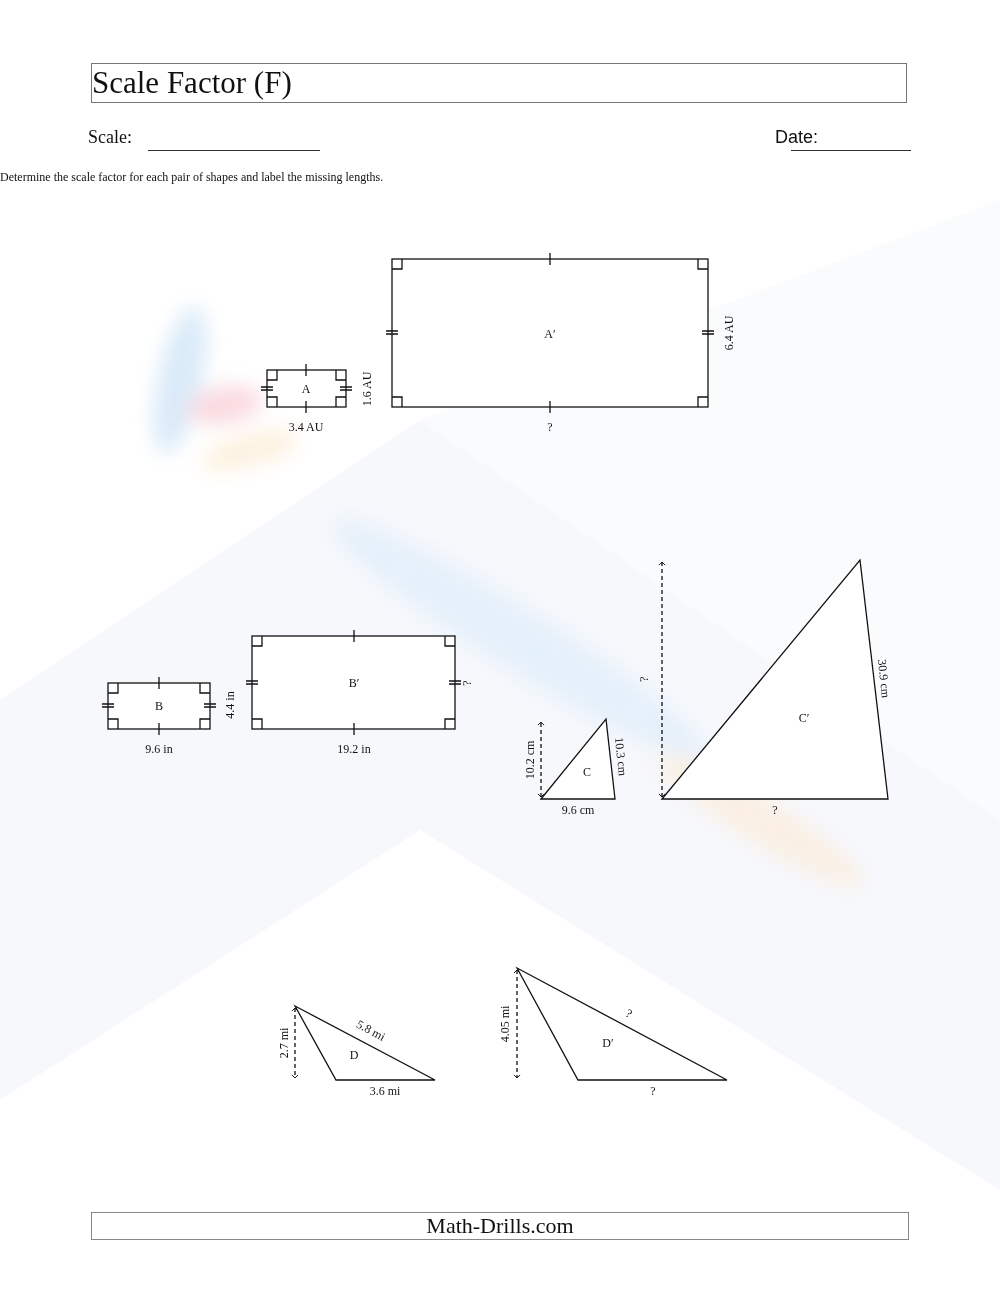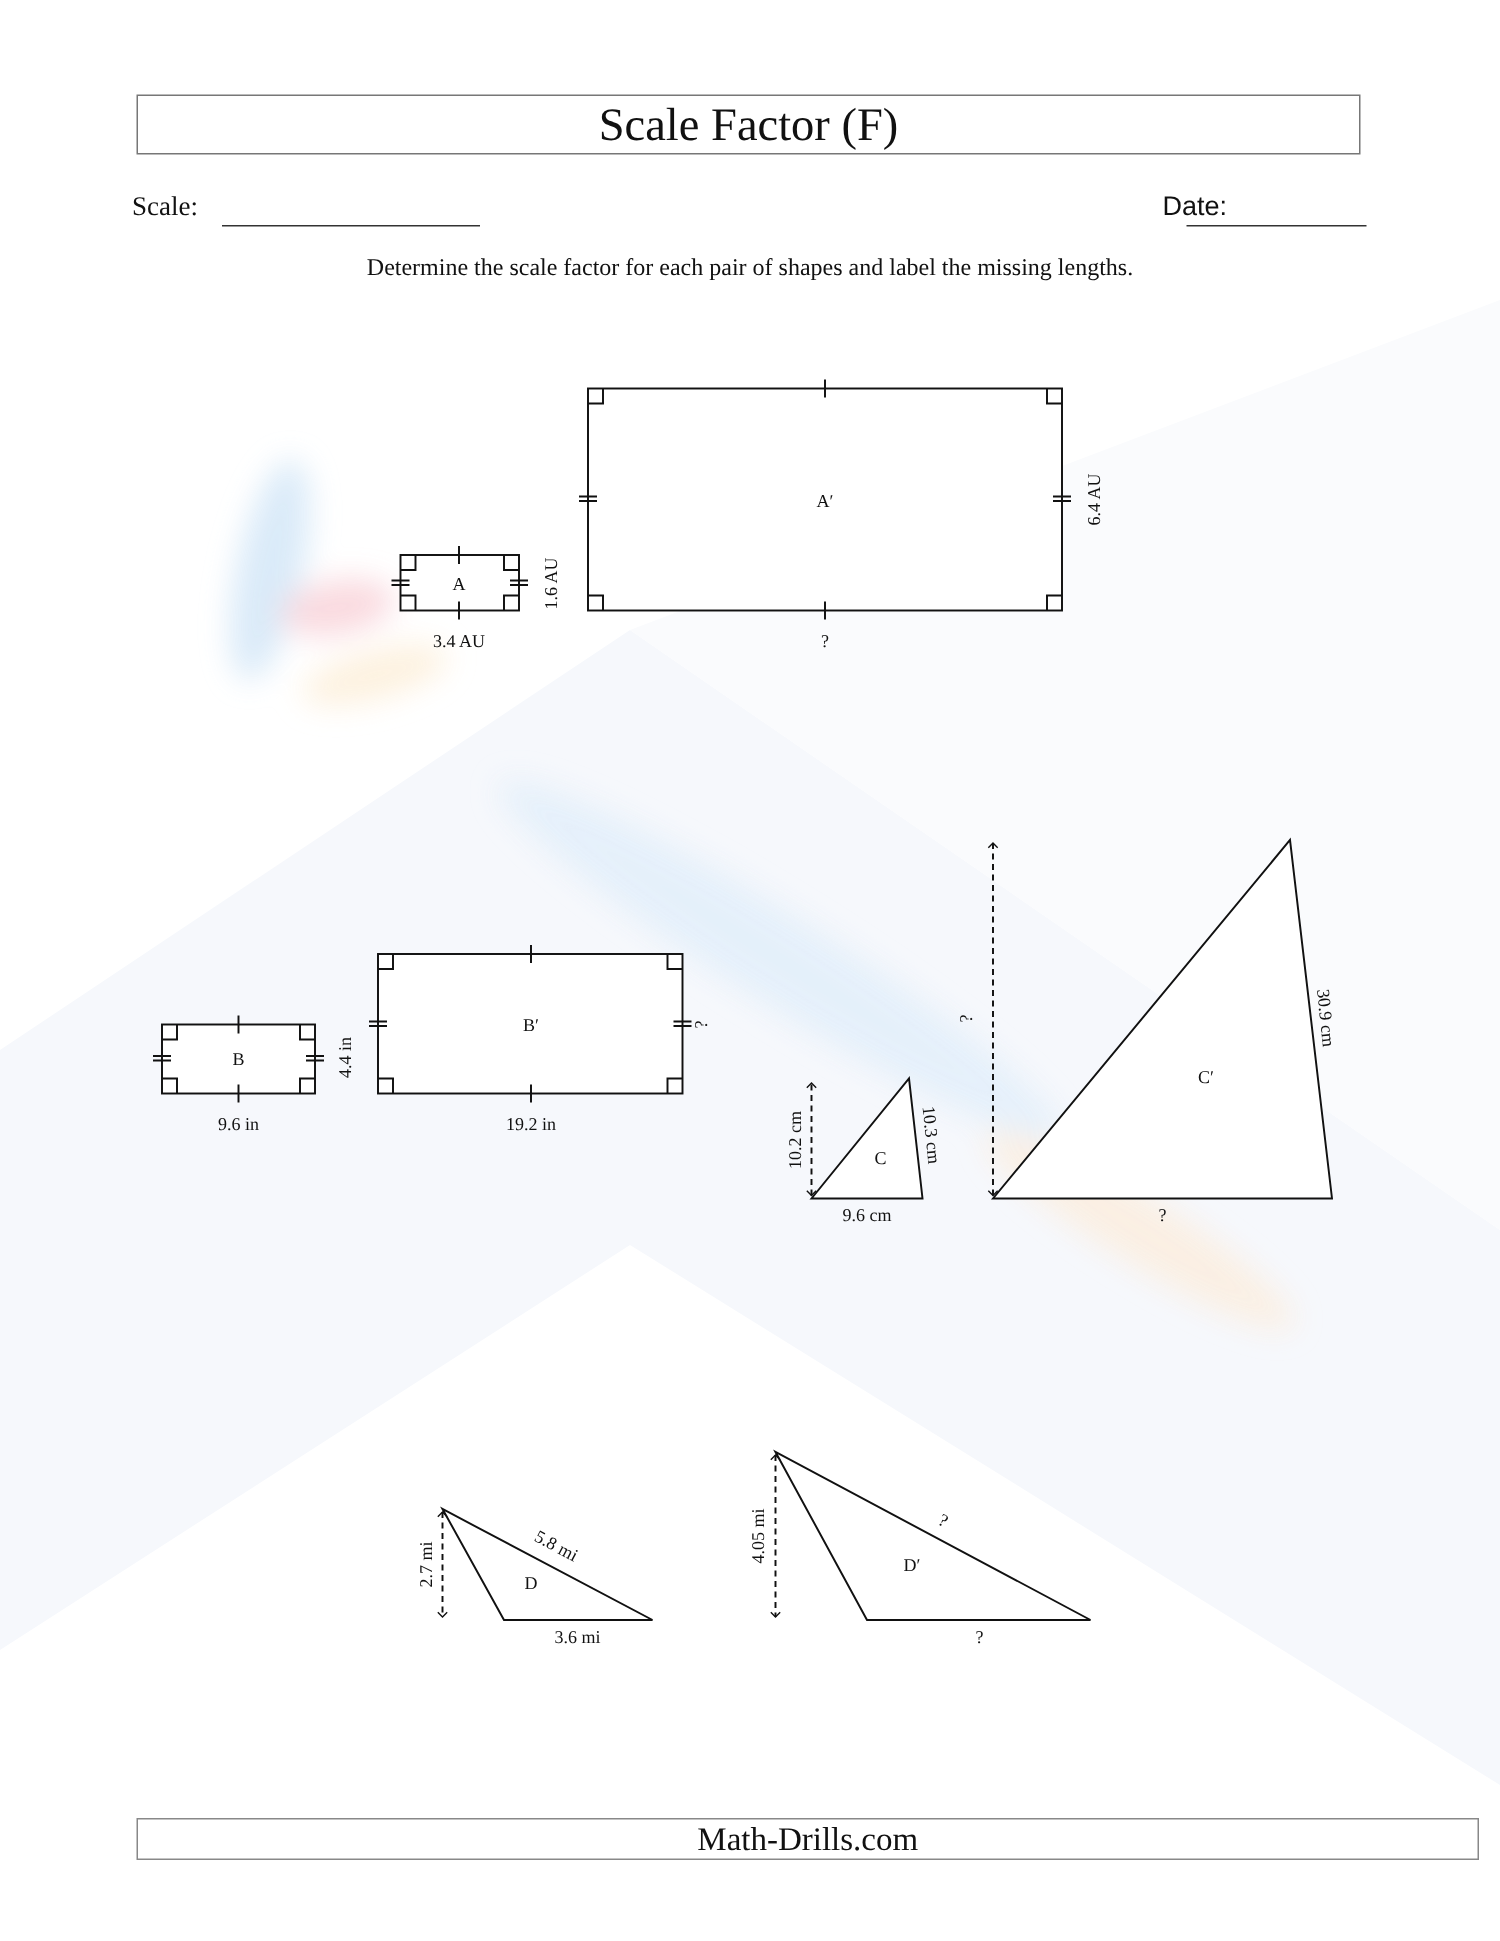--- a/index.html
+++ b/index.html
@@ -1,26 +1,26 @@
 <!DOCTYPE html>
 <html><head>
 <meta charset="utf-8">
 <style>
   html, body { margin:0; padding:0; }
   body { width:1000px; height:1294px; position:relative; background:#ffffff; overflow:hidden;
          font-family:"DejaVu Serif","Liberation Serif",serif; color:#111; }
   .bg { position:absolute; left:0; top:0; width:1000px; height:1294px; }
   .title-box { position:absolute; left:91px; top:63px; width:816px; height:40px; border:1.5px solid #777; box-sizing:border-box;
-               text-align:center; font-family:"Liberation Serif",serif; font-size:31px; line-height:38px; }
+               font-family:"Liberation Serif",serif; font-size:31px; line-height:38px; }
   .name-label { position:absolute; left:88px; top:127px; font-family:"Liberation Serif",serif; font-size:18px; }
   .name-line { position:absolute; left:148px; top:150px; width:172px; border-top:1px solid #333; }
   .date-label { position:absolute; left:741px; top:127px; font-family:Liberation Sans, sans-serif; font-size:18px;margin-left:34px; }
   .date-line { position:absolute; left:791px; top:150px; width:120px; border-top:1px solid #333; }
-  .instructions { position:absolute; left:0; width:1000px; top:170px; text-align:center; font-family:"Liberation Serif",serif; font-size:16px; }
-  .footer-box { position:absolute; left:91px; top:1212px; width:895px; height:28px; border:1.5px solid #888; box-sizing:border-box;
+  .instructions { position:absolute; left:0; width:1000px; top:170px; text-align:left; font-family:"Liberation Serif",serif; font-size:12px; }
+  .footer-box { position:absolute; left:91px; top:1212px; width:818px; height:28px; border:1.5px solid #888; box-sizing:border-box;
                 text-align:center; font-family:"Liberation Serif",serif; font-size:22px; line-height:26px; }
   svg.fig { position:absolute; left:0; top:0; }
   svg text { font-family:"Liberation Serif",serif; fill:#111; }
 </style>
 </head>
 <body>
 
 <svg class="bg" width="1000" height="1294" viewBox="0 0 1000 1294">
   <defs>
     <filter id="blur" x="-50%" y="-50%" width="200%" height="200%">

